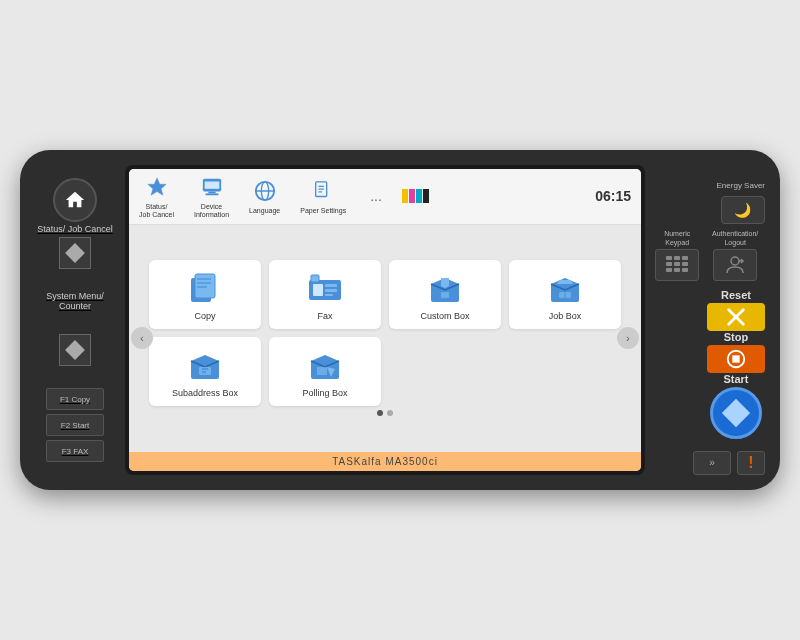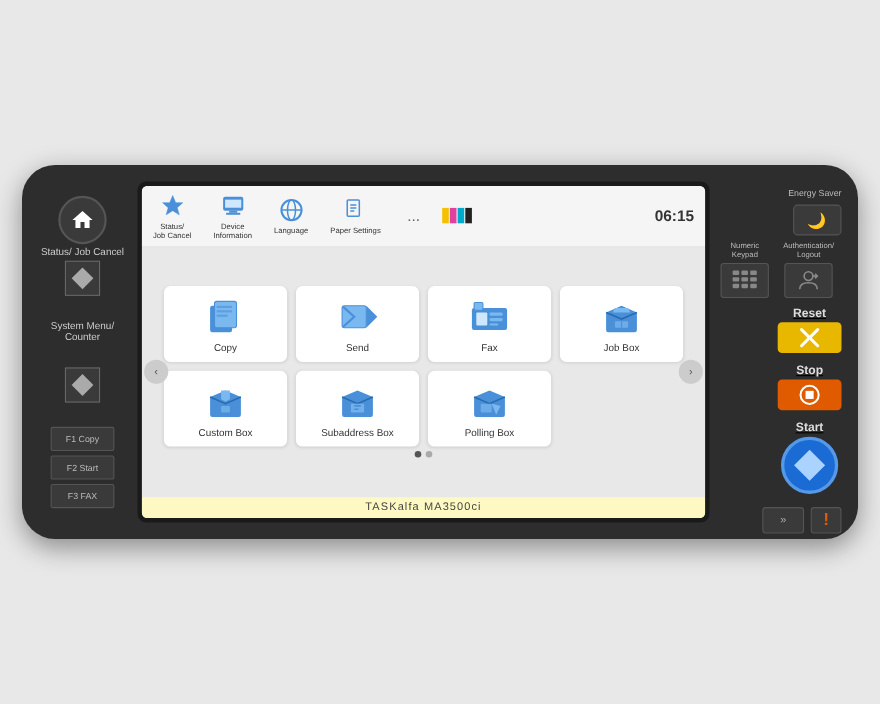--- a/index.html
+++ b/index.html
@@ -27,20 +27,21 @@
     }
 
     
     .left-panel {
       display: flex;
       flex-direction: column;
       align-items: center;
       gap: 22px;
       width: 80px;
       flex-shrink: 0;
+      text-decoration: underline;
     }
 
     .home-button-container {
       display: flex;
       flex-direction: column;
       align-items: center;
       gap: 2px;
     }
 
     .home-btn {
@@ -273,21 +274,21 @@
       width: 6px;
       height: 6px;
       border-radius: 50%;
       background: #aaa;
     }
 
     .dot.active { background: #555; }
 
     
     .bottom-label {
-      background: #fef9c3;
+      background: #fdba74;
       text-align: center;
       padding: 4px;
       font-size: 10px;
       color: #444;
       letter-spacing: 1px;
     }
 
     
     .right-panel {
       display: flex;
@@ -357,23 +358,22 @@
       border-radius: 3px;
       display: flex;
       align-items: center;
       justify-content: center;
       cursor: pointer;
     }
 
     .action-buttons {
       display: flex;
       flex-direction: column;
-      gap: 10px;
-      align-items: center;
-      text-decoration: underline;
+      gap: 0;
+      align-items: center;
     }
 
     .action-btn-group {
       display: flex;
       flex-direction: column;
       align-items: center;
       gap: 2px;
     }
 
     .action-label {
@@ -563,68 +563,58 @@
                 <rect x="4" y="8" width="20" height="24" rx="2" fill="#4a90d9"></rect>
                 <rect x="8" y="4" width="20" height="24" rx="2" fill="#7ab8f0" stroke="#4a90d9" stroke-width="1"></rect>
                 <rect x="10" y="8" width="14" height="2" fill="#4a90d9" opacity="0.6"></rect>
                 <rect x="10" y="12" width="14" height="2" fill="#4a90d9" opacity="0.6"></rect>
                 <rect x="10" y="16" width="10" height="2" fill="#4a90d9" opacity="0.6"></rect>
               </svg>
             </div>
             <span class="item-label">Copy</span>
           </div>
 
-          <div class="grid-item">
-            <div class="grid-icon">
-              <svg width="36" height="36" viewBox="0 0 36 36">
-                <rect x="4" y="8" width="22" height="20" rx="2" fill="#7ab8f0" stroke="#4a90d9" stroke-width="1"></rect>
-                <polygon points="26,8 36,18 26,28" fill="#4a90d9"></polygon>
-                <polyline points="5,9 15,18 5,27" fill="none" stroke="#4a90d9" stroke-width="2"></polyline>
-              </svg>
-            </div>
-            <span class="item-label">Send</span>
-          </div>
 
           <div class="grid-item">
             <div class="grid-icon">
               <svg width="36" height="36" viewBox="0 0 36 36">
                 <rect x="2" y="10" width="32" height="20" rx="2" fill="#4a90d9"></rect>
                 <rect x="6" y="14" width="10" height="12" rx="1" fill="#d0e8ff"></rect>
                 <rect x="18" y="14" width="12" height="3" rx="1" fill="#7ab8f0"></rect>
                 <rect x="18" y="19" width="12" height="3" rx="1" fill="#7ab8f0"></rect>
                 <rect x="18" y="24" width="8" height="2" rx="1" fill="#7ab8f0"></rect>
                 <rect x="4" y="5" width="8" height="7" rx="1" fill="#7ab8f0" stroke="#4a90d9" stroke-width="1"></rect>
               </svg>
             </div>
             <span class="item-label">Fax</span>
           </div>
 
           <div class="grid-item">
             <div class="grid-icon">
               <svg width="36" height="36" viewBox="0 0 36 36">
                 <path d="M4 14 L18 8 L32 14 L32 30 Q32 32 30 32 L6 32 Q4 32 4 30 Z" fill="#4a90d9"></path>
                 <path d="M4 14 L18 20 L32 14" fill="none" stroke="#2a6ab0" stroke-width="1.5"></path>
+                <path d="M14 8 L22 8 L22 16 L18 18 L14 16 Z" fill="#7ab8f0"></path>
+                <rect x="14" y="22" width="8" height="6" rx="1" fill="#7ab8f0" opacity="0.7"></rect>
+              </svg>
+            </div>
+            <span class="item-label">Custom Box</span>
+          </div>
+
+          <div class="grid-item">
+            <div class="grid-icon">
+              <svg width="36" height="36" viewBox="0 0 36 36">
+                <path d="M4 14 L18 8 L32 14 L32 30 Q32 32 30 32 L6 32 Q4 32 4 30 Z" fill="#4a90d9"></path>
+                <path d="M4 14 L18 20 L32 14" fill="none" stroke="#2a6ab0" stroke-width="1.5"></path>
                 <path d="M12 10 L24 10 L26 14 L10 14 Z" fill="#7ab8f0"></path>
                 <rect x="12" y="22" width="12" height="6" rx="1" fill="#7ab8f0" opacity="0.7"></rect>
                 <line x1="18" y1="22" x2="18" y2="28" stroke="#4a90d9" stroke-width="1"></line>
               </svg>
             </div>
             <span class="item-label">Job Box</span>
-          </div>
-
-          <div class="grid-item">
-            <div class="grid-icon">
-              <svg width="36" height="36" viewBox="0 0 36 36">
-                <path d="M4 14 L18 8 L32 14 L32 30 Q32 32 30 32 L6 32 Q4 32 4 30 Z" fill="#4a90d9"></path>
-                <path d="M4 14 L18 20 L32 14" fill="none" stroke="#2a6ab0" stroke-width="1.5"></path>
-                <path d="M14 8 L22 8 L22 16 L18 18 L14 16 Z" fill="#7ab8f0"></path>
-                <rect x="14" y="22" width="8" height="6" rx="1" fill="#7ab8f0" opacity="0.7"></rect>
-              </svg>
-            </div>
-            <span class="item-label">Custom Box</span>
           </div>
 
 
           <div class="grid-item">
             <div class="grid-icon">
               <svg width="36" height="36" viewBox="0 0 36 36">
                 <path d="M4 14 L18 8 L32 14 L32 30 Q32 32 30 32 L6 32 Q4 32 4 30 Z" fill="#4a90d9"></path>
                 <path d="M4 14 L18 20 L32 14" fill="none" stroke="#2a6ab0" stroke-width="1.5"></path>
                 <rect x="12" y="20" width="12" height="8" rx="1" fill="#7ab8f0" opacity="0.8"></rect>
                 <line x1="15" y1="22" x2="21" y2="22" stroke="#4a90d9" stroke-width="1.5"></line>

